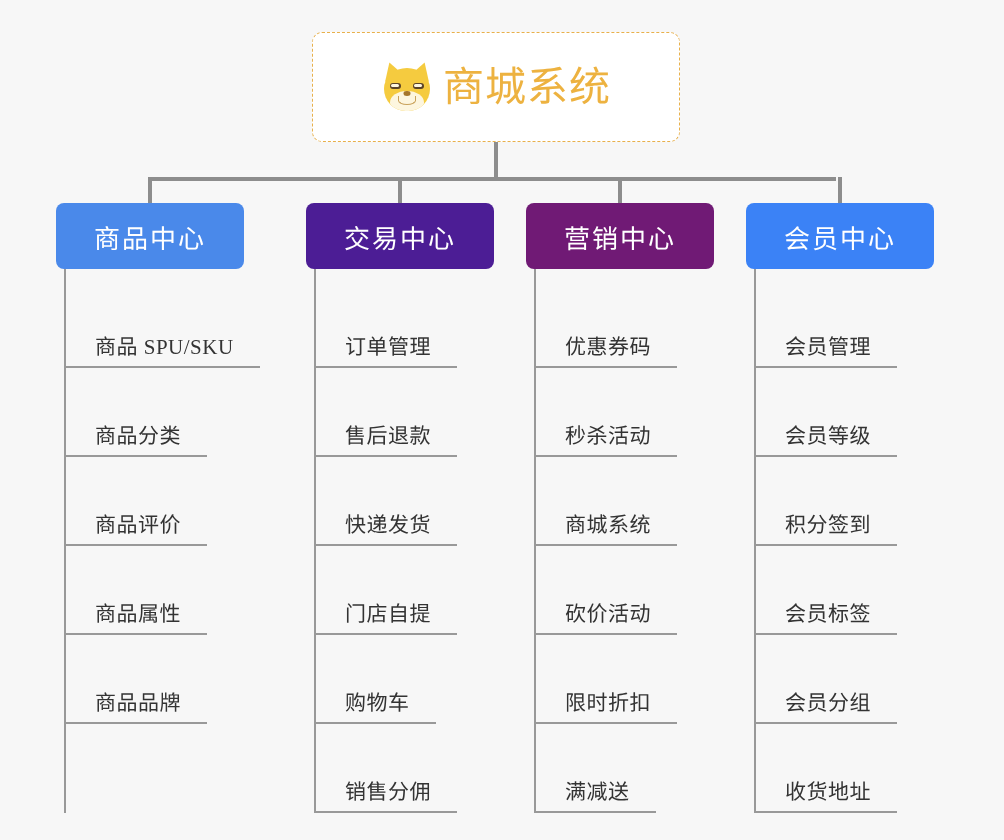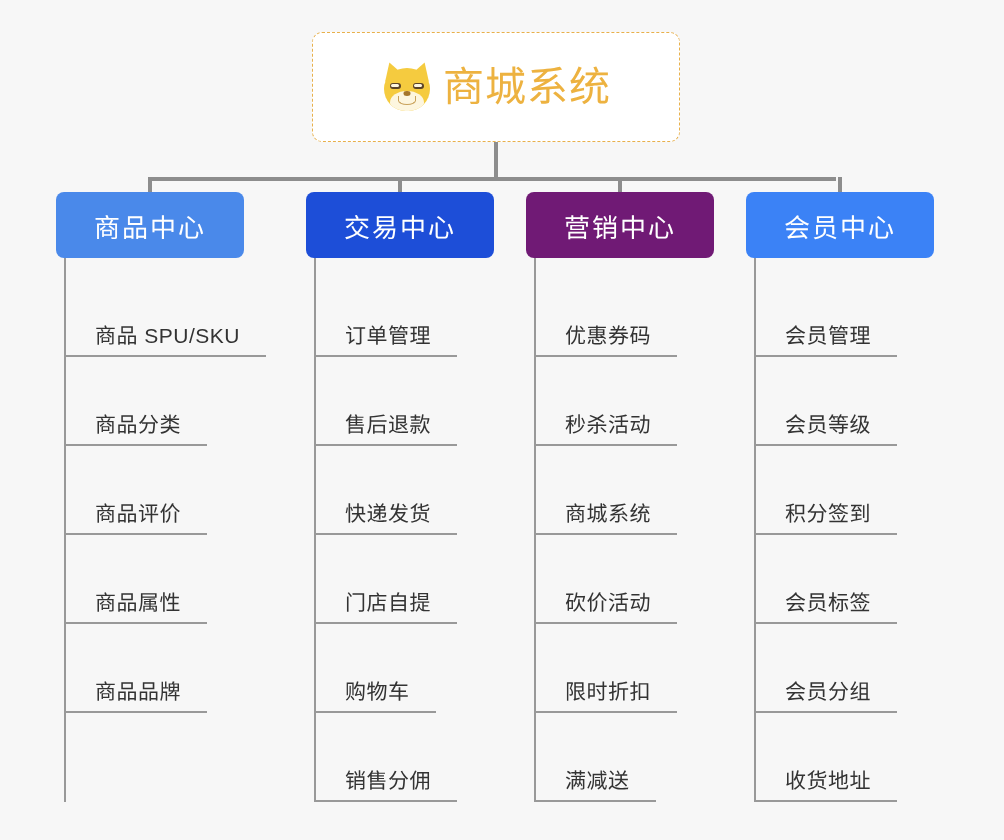--- a/index.html
+++ b/index.html
@@ -134,39 +134,40 @@
     position: absolute;
     background: #8d8d8d;
   }
   .conn-root-stem { left: 494px; top: 142px; width: 4px; height: 37px; }
   .conn-bus       { left: 148px; top: 177px; width: 688px; height: 4px; }
   .conn-drop      { top: 177px; width: 4px; height: 32px; }
 
   
   .branch {
     position: absolute;
-    top: 192px;
+    top: 203px;
   }
   .branch-header {
     box-sizing: border-box;
     height: 66px;
     border-radius: 8px;
     display: flex;
     align-items: center;
     justify-content: center;
     color: #ffffff;
     font-size: 26px;
     letter-spacing: 2px;
     white-space: nowrap;
   }
 
   .leaf-list {
     position: relative;
     margin-top: 0;
     padding-top: 10px;
+    font-family: Liberation Serif, serif;
   }
   
   .leaf-trunk {
     position: absolute;
     left: 8px;
     top: 0;
     width: 2px;
     background: #999999;
   }
   .leaf-item {
@@ -232,21 +233,21 @@
           </div>
           <div class="leaf-item">
             <span class="leaf-label">商品属性</span>
           </div>
           <div class="leaf-item">
             <span class="leaf-label">商品品牌</span>
           </div>
         </div>
       </div>
       <div class="branch" style="left: 306px; width: 188px;">
-        <div class="branch-header" style="background: #1d4ed8;">交易中心</div>
+        <div class="branch-header" style="background: #4c1d95;">交易中心</div>
         <div class="leaf-list">
           <div class="leaf-trunk" style="height: 544px;"></div>
           <div class="leaf-item">
             <span class="leaf-label">订单管理</span>
           </div>
           <div class="leaf-item">
             <span class="leaf-label">售后退款</span>
           </div>
           <div class="leaf-item">
             <span class="leaf-label">快递发货</span>

